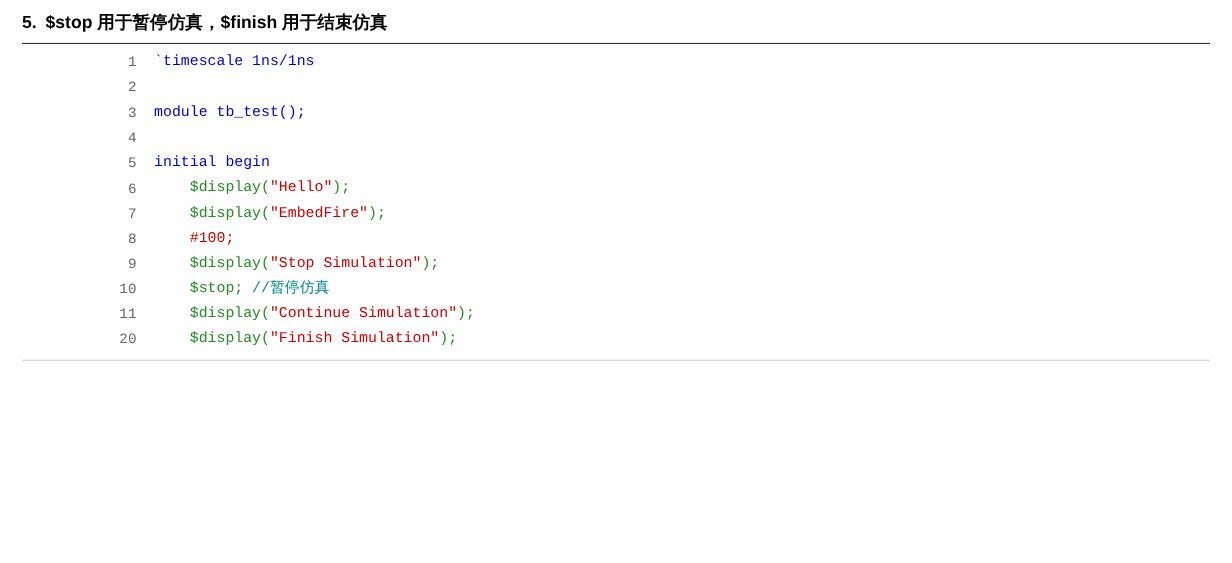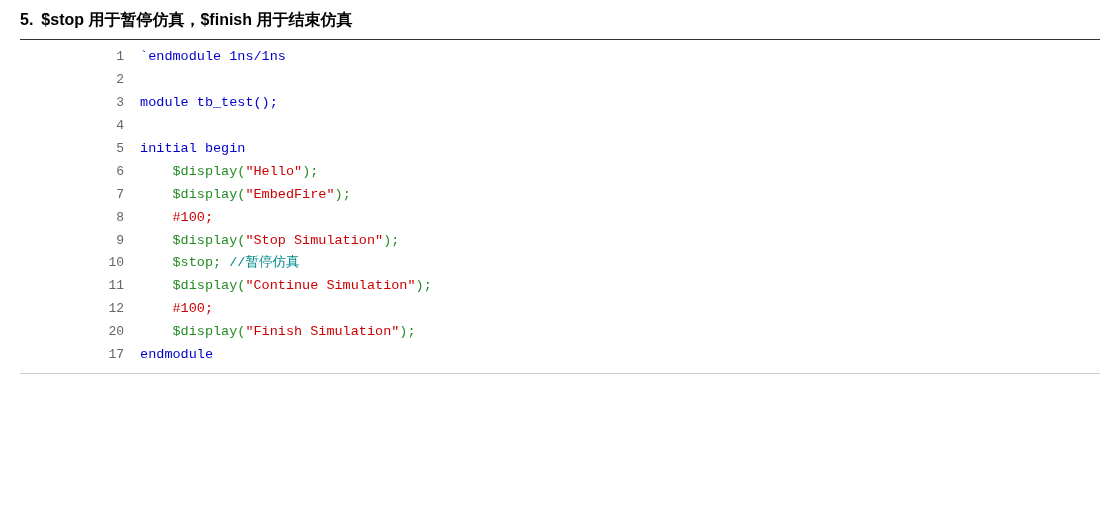--- a/index.html
+++ b/index.html
@@ -82,21 +82,21 @@
   <div class="section-header">
     <span class="section-number">5.</span>
     <span class="section-title">$stop 用于暂停仿真，$finish 用于结束仿真</span>
   </div>
 
   <div class="code-block">
     <table class="code-table">
       <tbody id="code-tbody">
       <tr>
             <td class="line-num">1</td>
-            <td class="line-code"><span style="color: rgb(0, 0, 205);">`endmodule 1ns/1ns</span></td>
+            <td class="line-code"><span style="color: rgb(0, 0, 205);">`timescale 1ns/1ns</span></td>
           </tr>
           <tr>
             <td class="line-num">2</td>
             <td class="line-code">&nbsp;</td>
           </tr>
           <tr>
             <td class="line-num">3</td>
             <td class="line-code"><span style="color: rgb(0, 0, 205);">module tb_test();</span></td>
           </tr>
           <tr>
@@ -125,28 +125,20 @@
           </tr>
           <tr>
             <td class="line-num">10</td>
             <td class="line-code"><span style="color: rgb(34, 139, 34); text-align: right;">    $stop;</span><span style="color: rgb(0, 139, 139);"> //暂停仿真</span></td>
           </tr>
           <tr>
             <td class="line-num">11</td>
             <td class="line-code"><span style="color: rgb(34, 139, 34);">    $display(</span><span style="color: rgb(204, 0, 0);">"Continue Simulation"</span><span style="color: rgb(34, 139, 34);">);</span></td>
           </tr>
           <tr>
-            <td class="line-num">12</td>
-            <td class="line-code"><span style="color: rgb(204, 0, 0);">    #100;</span></td>
-          </tr>
-          <tr>
             <td class="line-num">20</td>
             <td class="line-code"><span style="color: rgb(34, 139, 34);">    $display(</span><span style="color: rgb(204, 0, 0);">"Finish Simulation"</span><span style="color: rgb(34, 139, 34);">);</span></td>
-          </tr>
-          <tr>
-            <td class="line-num">17</td>
-            <td class="line-code"><span style="color: rgb(0, 0, 205);">endmodule</span></td>
           </tr>
         </tbody>
     </table>
   </div>
 
 </div>
 
 </body></html>

